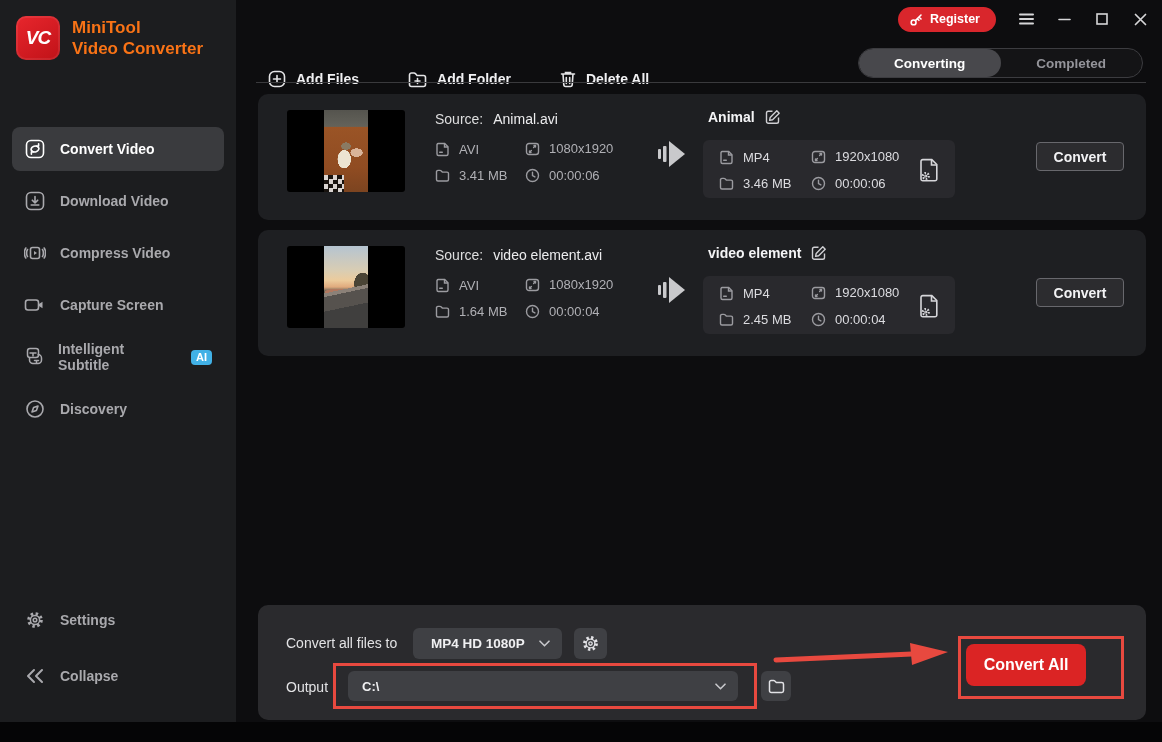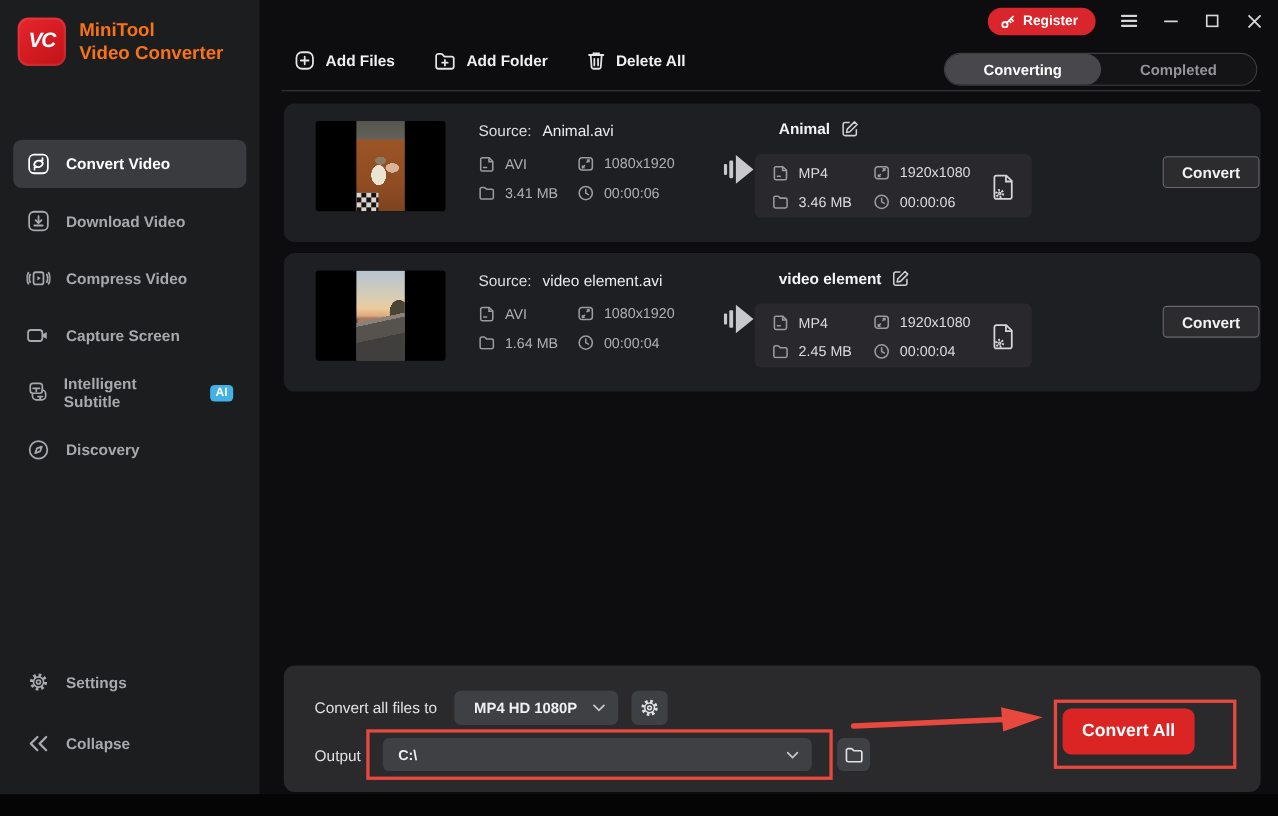--- a/index.html
+++ b/index.html
@@ -47,21 +47,21 @@
     display:flex; align-items:center; gap:22px;
   }
   .register-pill {
     height:25px; padding:0 16px 0 12px; border-radius:13px; background:#d9262c;
     display:flex; align-items:center; gap:7px; color:#fff; font-size:12.5px; font-weight:700; cursor:pointer;
   }
   .winbtn { width:16px; height:16px; display:flex; align-items:center; justify-content:center; color:#d6d6d8; cursor:pointer; }
 
   
   .content { position:absolute; left:236px; top:0; right:0; bottom:0; }
-  .toolbar { position:absolute; top:40px; left:32px; display:flex; gap:36px; }
+  .toolbar { position:absolute; top:64px; left:32px; display:flex; gap:49px; }
   .tool-btn { display:flex; align-items:center; gap:10px; color:#f0f0f2; font-size:14px; font-weight:700; cursor:pointer; height:30px; }
   .tool-btn .icn { color:#e4e4e6; }
   .tabs {
     position:absolute; top:48px; right:19px; width:285px; height:30px;
     background:#141416; border:1px solid #3c3c40; border-radius:16px;
     display:flex; overflow:hidden;
   }
   .tab { flex:1; display:flex; align-items:center; justify-content:center; font-size:13.5px; font-weight:700; color:#94949a; cursor:pointer; border-radius:16px; }
   .tab.active { background:#48484c; color:#ffffff; }
   .divider { position:absolute; top:82px; left:20px; right:16px; height:1px; background:#3a3a3d; }
@@ -99,29 +99,29 @@
   .src-line { position:absolute; left:177px; top:17px; font-size:14px; color:#dededf; }
   .src-line .fname { margin-left:10px; color:#ececee; }
   .spec { position:absolute; display:flex; align-items:center; gap:9px; font-size:13px; color:#b0b0b5; }
   .spec .icn { color:#9b9ba0; }
   .s-c1 { left:177px; } .s-c2 { left:267px; }
   .s-r1 { top:47px; } .s-r2 { top:74px; }
   .fwd-arrow { position:absolute; left:400px; top:45px; color:#c9c9cc; }
   .out-name { position:absolute; left:450px; top:15px; display:flex; align-items:center; gap:10px; font-size:14px; font-weight:700; color:#f4f4f6; }
   .out-name .icn { color:#cfcfd3; cursor:pointer; }
   .out-box {
-    position:absolute; left:428px; top:46px; width:252px; height:58px;
+    position:absolute; left:445px; top:46px; width:252px; height:58px;
     background:#29292d; border-radius:6px;text-decoration:underline;
   }
   .out-box .spec { color:#dcdce0; }
   .o-c1 { left:16px; } .o-c2 { left:108px; }
   .o-r1 { top:9px; } .o-r2 { top:36px; }
   .fgear { position:absolute; right:14px; top:15px; color:#d6d6da; cursor:pointer; }
   .convert-btn {
-    position:absolute; left:799px; top:48px; width:88px; height:29px;
+    position:absolute; left:778px; top:48px; width:88px; height:29px;
     background:#2c2c2f; border:1px solid #68686d; border-radius:4px;
     color:#f2f2f4; font-size:14px; font-weight:600;
     display:flex; align-items:center; justify-content:center; cursor:pointer;
   }
 
   
   .footer {
     position:absolute; left:22px; top:605px; width:888px; height:115px;
     background:#2a2a2d; border-radius:10px;
   }

